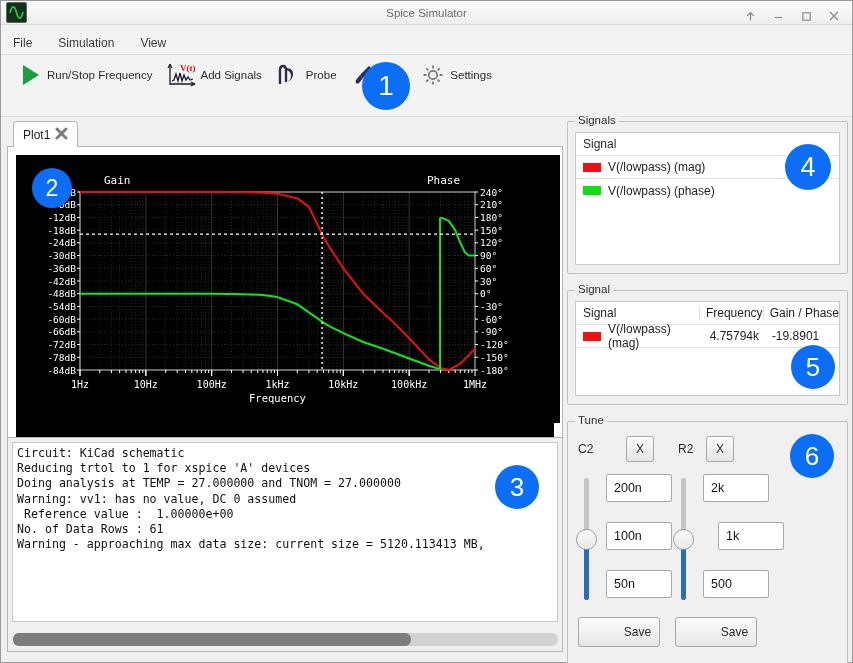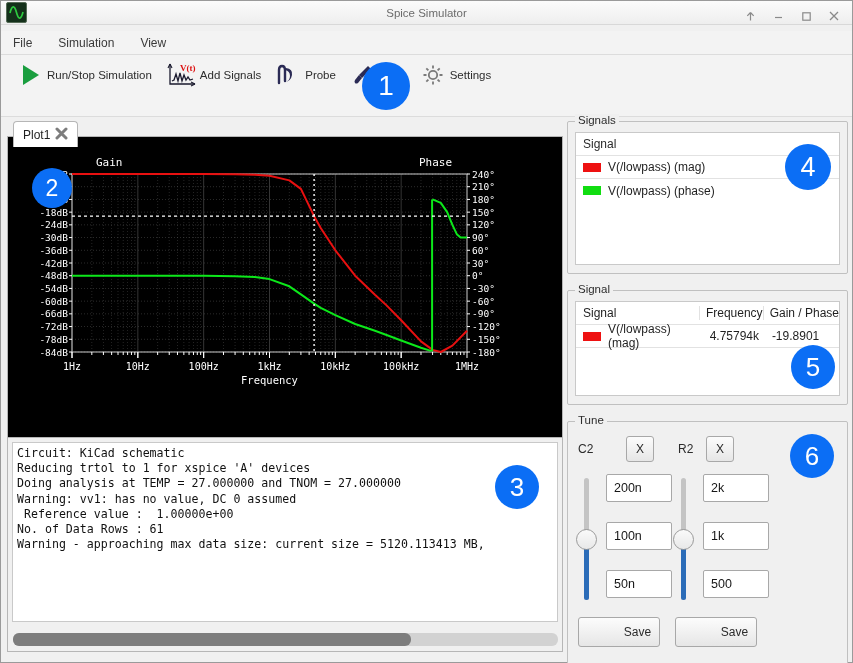--- a/index.html
+++ b/index.html
@@ -71,23 +71,23 @@
     height: 26px; background: #ffffff;
     border: 1px solid #b6b6b6; border-bottom: none;
     border-radius: 4px 4px 0 0;
     display: flex; align-items: center; gap: 5px; padding: 0 9px;
     position: relative; z-index: 3;
   }
   #tab-plot1 .tlbl { font-size: 12px; color: #1f1f1f; }
 
   
   #plot-frame {
-    position: absolute; left: 0; top: 15px; width: 556px; height: 340px;
+    position: absolute; left: 0; top: 25px; width: 556px; height: 340px;
     background: #ffffff; border: 1px solid #b6b6b6;
-    padding: 0;
+    padding: 8px;
   }
   #plot-canvas {
     width: 100%; height: 100%; background: #000; position: relative;
   }
 
   
   #console-frame {
     position: absolute; left: 0; top: 316px; width: 556px; height: 215px;
     background: #f0f0f0; border: 1px solid #b6b6b6;
     padding: 4px;
@@ -214,21 +214,21 @@
     <div class="menu-item">View</div>
   </div>
 
   <div id="toolbar">
     <div class="tb-btn" style="min-width:124px">
       <div class="tb-ico">
         <svg width="30" height="26" viewBox="0 0 30 26">
             <path d="M8 3 L24 13 L8 23 Z" fill="#1a9e3f"></path>
           </svg>
       </div>
-      <div class="tb-lbl">Run/Stop Simulation</div>
+      <div class="tb-lbl">Run/Stop Frequency</div>
     </div>
     <div class="tb-btn" style="min-width:78px">
       <div class="tb-ico">
         <svg width="34" height="28" viewBox="0 0 34 28">
           <path d="M6 3 L6 23 L31 23" stroke="#1a1a2e" stroke-width="1.3" fill="none"></path>
           <path d="M6 3 L4 7 M6 3 L8 7" stroke="#1a1a2e" stroke-width="1.1" fill="none"></path>
           <path d="M31 23 L27 21 M31 23 L27 25" stroke="#1a1a2e" stroke-width="1.1" fill="none"></path>
           <path d="M8 20 L10 19 L12 13 L14 20 L16 12 L18 20 L20 14 L22 19 L24 16 L26 19 L29 18" stroke="#1a1a2e" stroke-width="1.3" fill="none"></path>
           <text x="16" y="10" font-size="9" font-weight="bold" fill="#dd1111" font-family="Liberation Serif, serif">V(t)</text>
         </svg>
@@ -567,21 +567,21 @@
         <div class="slider-track" style="left:113px; top:56px">
           <div class="slider-fill" style="bottom:0; height:56px"></div>
           <div class="slider-knob" style="left:-8px; top:51px"></div>
         </div>
 
         <div class="valbox" style="left:38px; top:52px">200n</div>
         <div class="valbox" style="left:38px; top:100px">100n</div>
         <div class="valbox" style="left:38px; top:148px">50n</div>
 
         <div class="valbox" style="left:135px; top:52px">2k</div>
-        <div class="valbox" style="left:135px; top:100px">1k</div>
+        <div class="valbox" style="left:150px; top:100px">1k</div>
         <div class="valbox" style="left:135px; top:148px">500</div>
 
         <div class="savebtn" style="left:10px; top:195px">Save</div>
         <div class="savebtn" style="left:107px; top:195px">Save</div>
       </div>
     </div>
   </div>
 
   <div id="badges">
       <div class="badge" style="left: 361px; top: 61px; width: 48px; height: 48px; font-size: 28px; background: rgb(11, 110, 245);">1</div>

